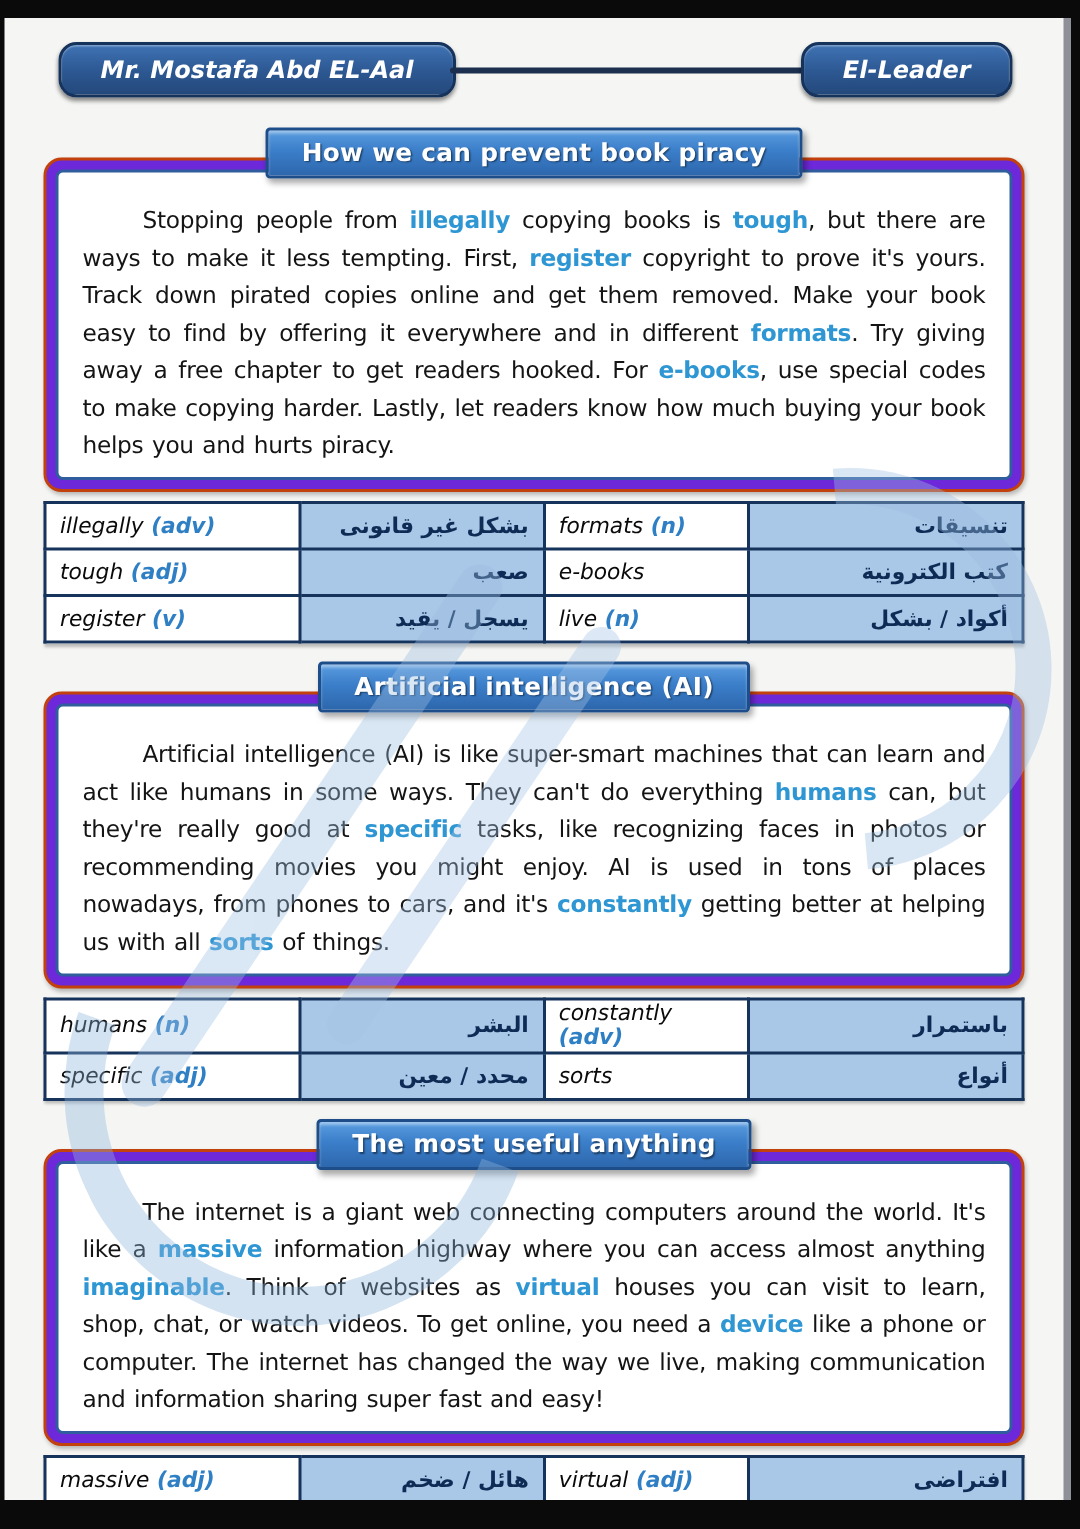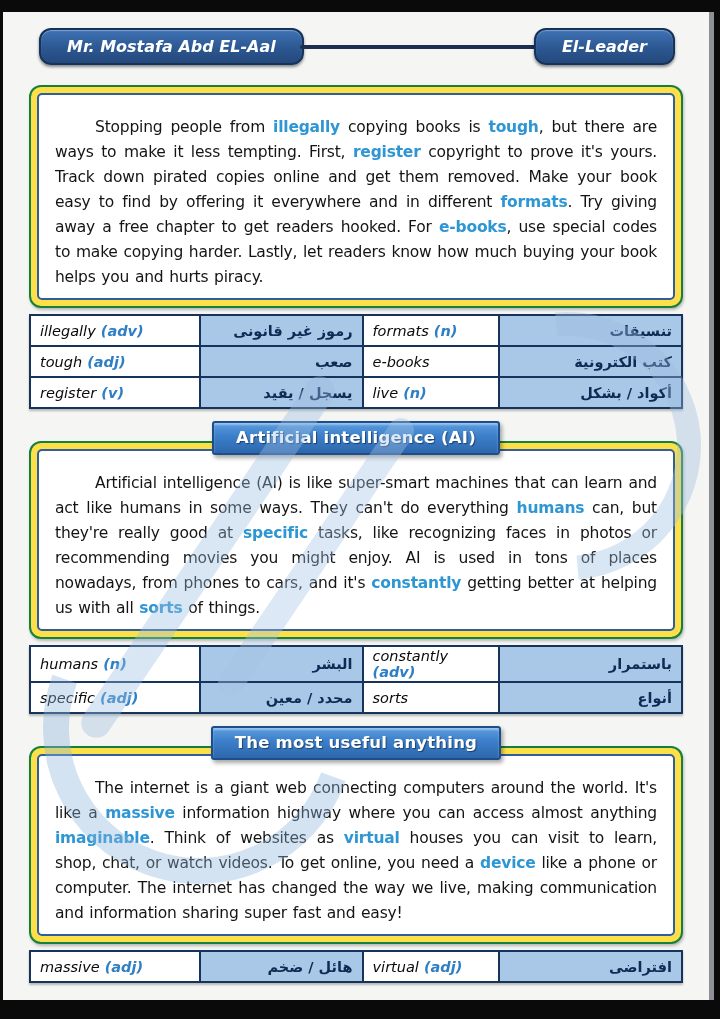--- a/index.html
+++ b/index.html
@@ -33,21 +33,21 @@
     padding:5px 22px 6px 22px;
     box-shadow:2px 3px 4px rgba(0,0,0,.35), inset 0 2px 2px rgba(255,255,255,.4);
   }
   .banner-text{
     color:#ffffff;font-weight:bold;font-size:16.5px;letter-spacing:.2px;
     text-shadow:1px 1px 1px rgba(0,0,0,.45);white-space:nowrap;
   }
 
   
   .box-outer{
-    background:#fde047;border:2px solid #15803d;border-radius:12px;
+    background:#6d28d9;border:2px solid #c2410c;border-radius:12px;
     padding:6px;box-shadow:1px 2px 3px rgba(0,0,0,.25);
   }
   .box-inner{
     background:#ffffff;border:2.5px solid #2f5d9e;border-radius:5px;
     padding:20px 16px 8px 16px;min-height:120px;
   }
   .para{
     margin:0;font-size:15.5px;line-height:25px;color:#141414;
     text-align:justify;text-indent:40px;letter-spacing:-0.2px;word-spacing:1px;
   }
@@ -110,36 +110,39 @@
         <span>Mr. Mostafa Abd EL-Aal</span>
       </div>
       <div class="connector"></div>
       <div class="badge">
         <span>El-Leader</span>
       </div>
     </div>
 
     <div id="sections">
   <section class="section">
+    <div class="banner">
+      <span class="banner-text">How we can prevent book piracy</span>
+    </div>
     <div class="box-outer">
       <div class="box-inner">
         <p class="para"><span>Stopping people from </span><span class="hl">illegally</span><span> copying books is </span><span class="hl">tough</span><span>, but there are ways to make it less tempting. First, </span><span class="hl">register</span><span> copyright to prove it's yours. Track down pirated copies online and get them removed. Make your book easy to find by offering it everywhere and in different </span><span class="hl">formats</span><span>. Try giving away a free chapter to get readers hooked. For </span><span class="hl">e-books</span><span>, use special codes to make copying harder. Lastly, let readers know how much buying your book helps you and hurts piracy.</span></p>
       </div>
     </div>
     <table class="vocab">
       <colgroup>
         <col style="width:26%">
               <col style="width:25%">
               <col style="width:21%">
               <col style="width:28%">
       </colgroup>
       <tbody>
               <tr>
                 <td class="en"><span>illegally</span><span class="pos"> (adv)</span></td>
-                <td class="ar">رموز غير قانونى</td>
+                <td class="ar">بشكل غير قانونى</td>
                 <td class="en"><span>formats</span><span class="pos"> (n)</span></td>
                 <td class="ar">تنسيقات</td>
               </tr>
               <tr>
                 <td class="en"><span>tough</span><span class="pos"> (adj)</span></td>
                 <td class="ar">صعب</td>
                 <td class="en">e-books</td>
                 <td class="ar">كتب الكترونية</td>
               </tr>
               <tr>

